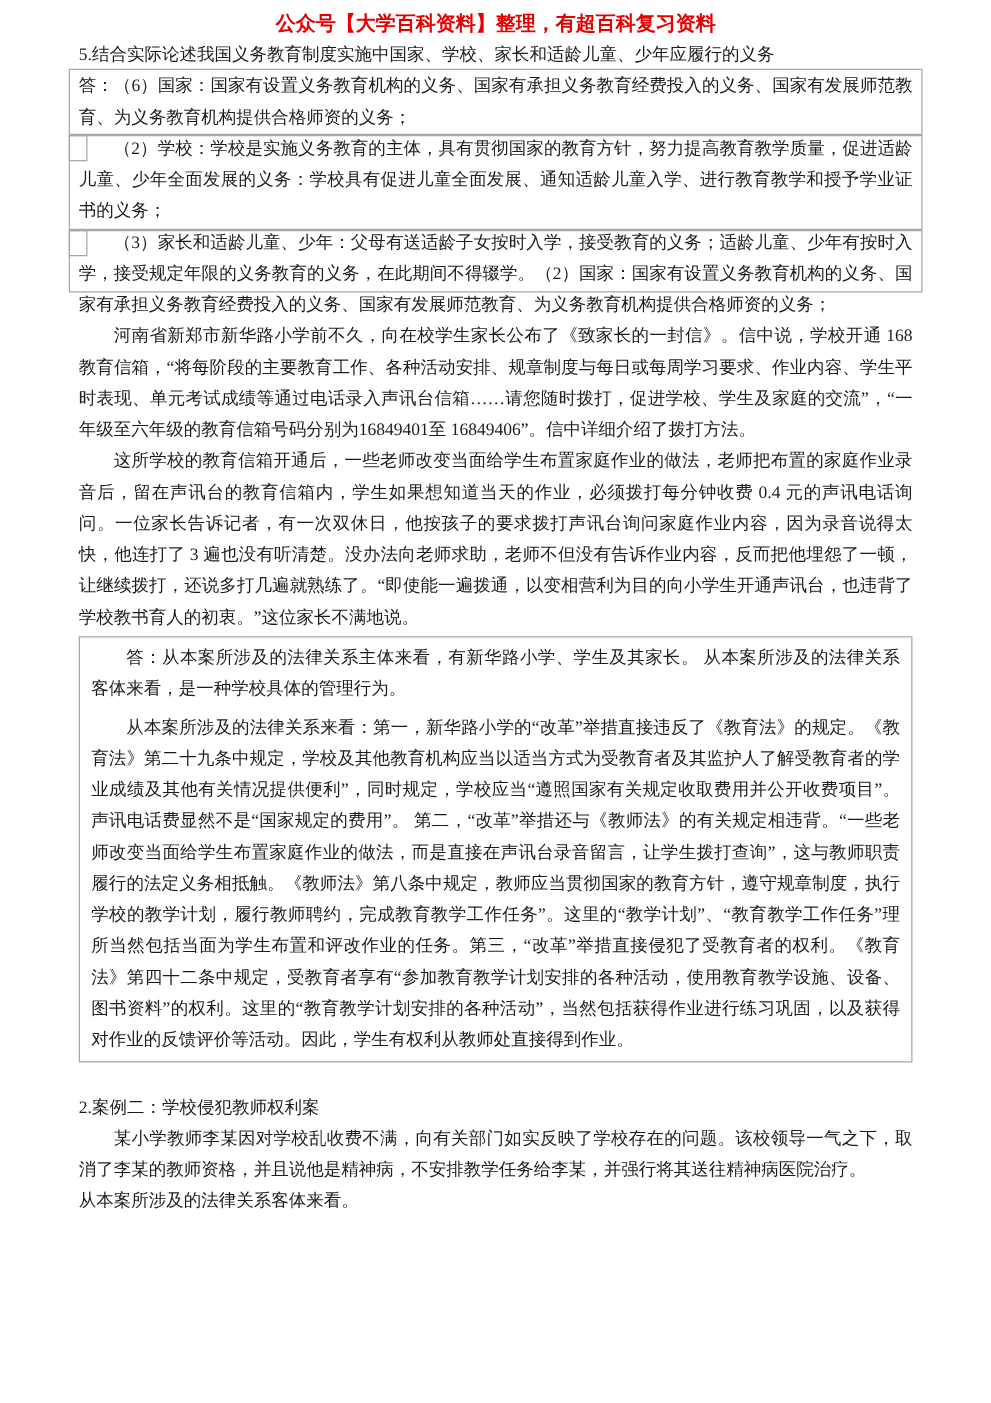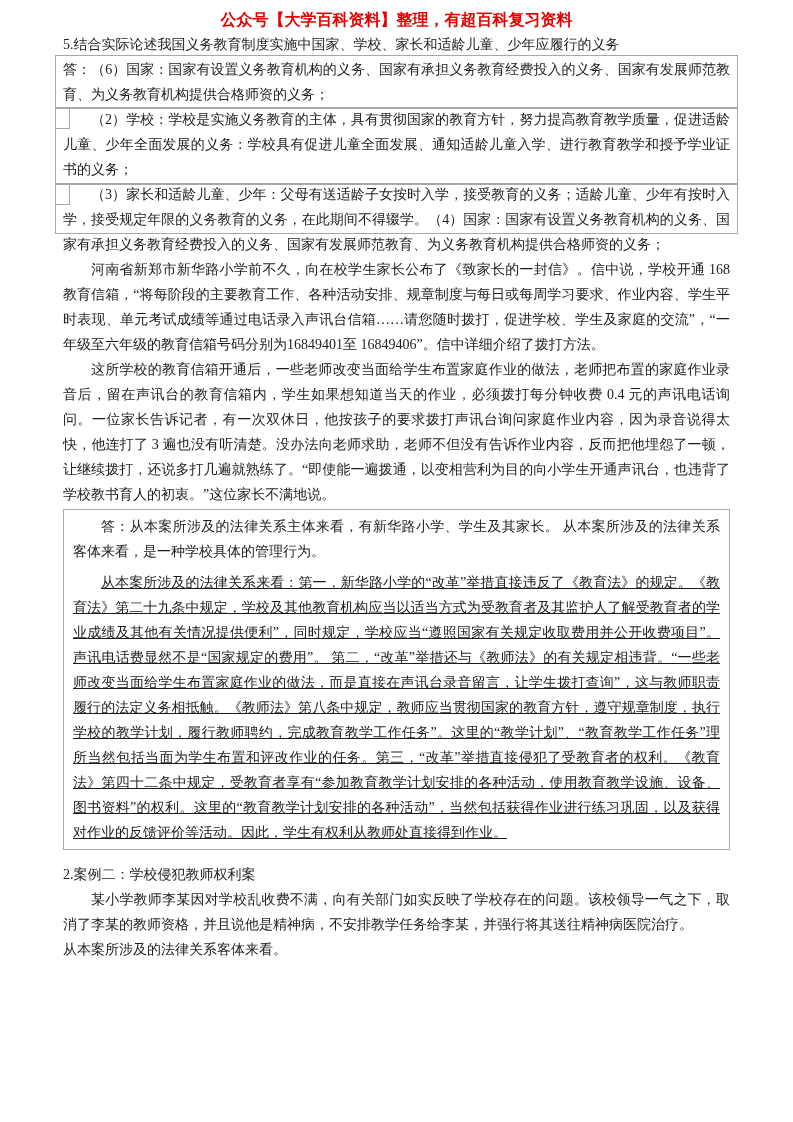--- a/index.html
+++ b/index.html
@@ -46,41 +46,41 @@
   .rect3 { top: 127px; left: -8px; right: -8px; height: 50px; }
   .section-heading {
     margin-top: 13px;
     font-weight: bold;
   }
   .answer-box {
     border: 1px solid #a8a8a8;
     padding: 4px 9px;
     margin: 2px 0 0 0;
   }
-  .answer-p2 { margin-top: 6px; text-decoration: underline; }
-  .case2-title { margin-top: 12px; }
+  .answer-p2 { margin-top: 6px; }
+  .case2-title { margin-top: 24px; }
 </style>
 </head>
 <body>
 
 <div class="page">
 
   <div class="doc-title">公众号【大学百科资料】整理，有超百科复习资料</div>
 
   <p class="para">5.结合实际论述我国义务教育制度实施中国家、学校、家长和适龄儿童、少年应履行的义务</p>
 
   <div class="q5-area">
     <div class="border-rect rect1"></div>
     <div class="border-rect square1"></div>
     <div class="border-rect rect2"></div>
     <div class="border-rect square2"></div>
     <div class="border-rect rect3"></div>
     <p class="para">答：（6）国家：国家有设置义务教育机构的义务、国家有承担义务教育经费投入的义务、国家有发展师范教育、为义务教育机构提供合格师资的义务；</p>
     <p class="para indent">（2）学校：学校是实施义务教育的主体，具有贯彻国家的教育方针，努力提高教育教学质量，促进适龄儿童、少年全面发展的义务：学校具有促进儿童全面发展、通知适龄儿童入学、进行教育教学和授予学业证书的义务；</p>
-    <p class="para indent">（3）家长和适龄儿童、少年：父母有送适龄子女按时入学，接受教育的义务；适龄儿童、少年有按时入学，接受规定年限的义务教育的义务，在此期间不得辍学。（4）国家：国家有设置义务教育机构的义务、国家有承担义务教育经费投入的义务、国家有发展师范教育、为义务教育机构提供合格师资的义务；</p>
+    <p class="para indent">（3）家长和适龄儿童、少年：父母有送适龄子女按时入学，接受教育的义务；适龄儿童、少年有按时入学，接受规定年限的义务教育的义务，在此期间不得辍学。（2）国家：国家有设置义务教育机构的义务、国家有承担义务教育经费投入的义务、国家有发展师范教育、为义务教育机构提供合格师资的义务；</p>
   </div>
 
 
   <p class="para indent">河南省新郑市新华路小学前不久，向在校学生家长公布了《致家长的一封信》。信中说，学校开通 168 教育信箱，“将每阶段的主要教育工作、各种活动安排、规章制度与每日或每周学习要求、作业内容、学生平时表现、单元考试成绩等通过电话录入声讯台信箱……请您随时拨打，促进学校、学生及家庭的交流”，“一年级至六年级的教育信箱号码分别为16849401至 16849406”。信中详细介绍了拨打方法。</p>
   <p class="para indent">这所学校的教育信箱开通后，一些老师改变当面给学生布置家庭作业的做法，老师把布置的家庭作业录音后，留在声讯台的教育信箱内，学生如果想知道当天的作业，必须拨打每分钟收费 0.4 元的声讯电话询问。一位家长告诉记者，有一次双休日，他按孩子的要求拨打声讯台询问家庭作业内容，因为录音说得太快，他连打了 3 遍也没有听清楚。没办法向老师求助，老师不但没有告诉作业内容，反而把他埋怨了一顿，让继续拨打，还说多打几遍就熟练了。“即使能一遍拨通，以变相营利为目的向小学生开通声讯台，也违背了学校教书育人的初衷。”这位家长不满地说。</p>
 
   <div class="answer-box">
     <p class="para indent">答：从本案所涉及的法律关系主体来看，有新华路小学、学生及其家长。 从本案所涉及的法律关系客体来看，是一种学校具体的管理行为。</p>
     <p class="para indent answer-p2">从本案所涉及的法律关系来看：第一，新华路小学的“改革”举措直接违反了《教育法》的规定。《教育法》第二十九条中规定，学校及其他教育机构应当以适当方式为受教育者及其监护人了解受教育者的学业成绩及其他有关情况提供便利”，同时规定，学校应当“遵照国家有关规定收取费用并公开收费项目”。声讯电话费显然不是“国家规定的费用”。 第二，“改革”举措还与《教师法》的有关规定相违背。“一些老师改变当面给学生布置家庭作业的做法，而是直接在声讯台录音留言，让学生拨打查询”，这与教师职责履行的法定义务相抵触。《教师法》第八条中规定，教师应当贯彻国家的教育方针，遵守规章制度，执行学校的教学计划，履行教师聘约，完成教育教学工作任务”。这里的“教学计划”、“教育教学工作任务”理所当然包括当面为学生布置和评改作业的任务。第三，“改革”举措直接侵犯了受教育者的权利。《教育法》第四十二条中规定，受教育者享有“参加教育教学计划安排的各种活动，使用教育教学设施、设备、图书资料”的权利。这里的“教育教学计划安排的各种活动”，当然包括获得作业进行练习巩固，以及获得对作业的反馈评价等活动。因此，学生有权利从教师处直接得到作业。</p>
   </div>

